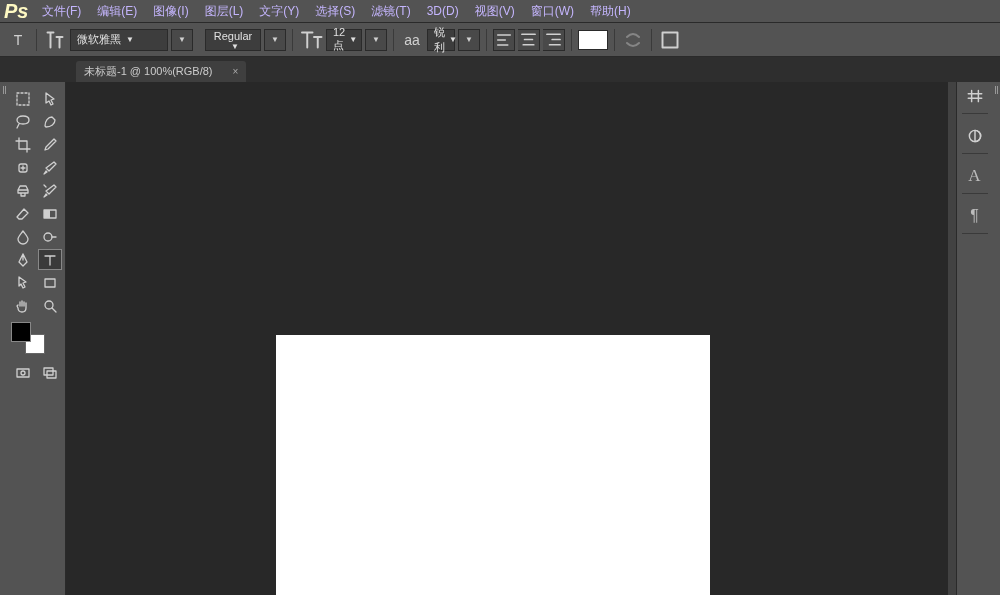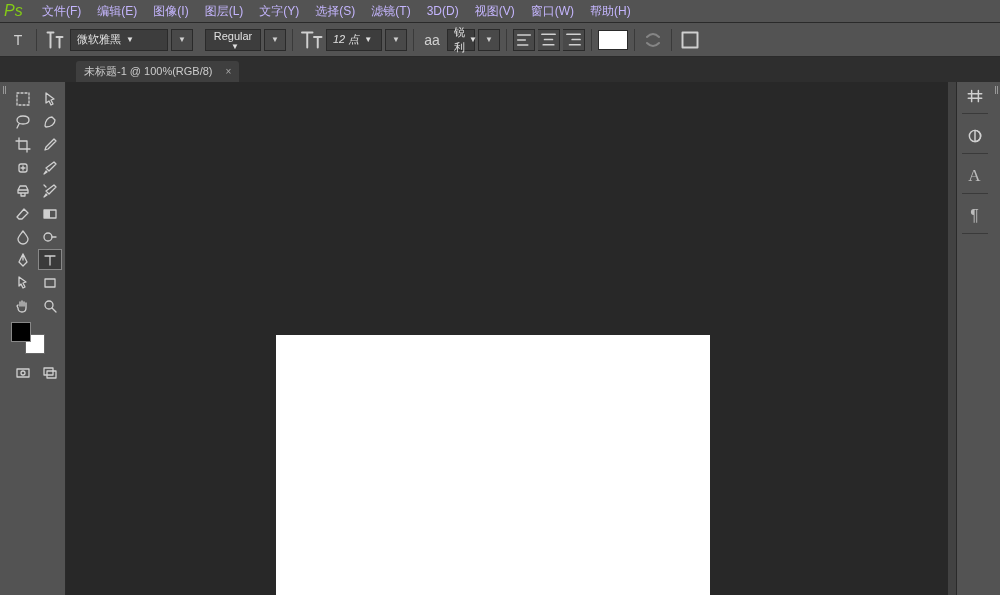--- a/index.html
+++ b/index.html
@@ -1,40 +1,40 @@
 <!DOCTYPE html>
 <html><head>
 <meta charset="utf-8">
 <style>
 * { margin:0; padding:0; box-sizing:border-box; font-family:"Microsoft YaHei",sans-serif; }
 body { width:1000px; height:595px; background:#535353; overflow:hidden; color:#e6e6e6; font-size:12px; }
 
 
 .menu-bar { height:23px; background:#535353; display:flex; align-items:center; padding:0 4px; border-bottom:1px solid #2a2a2a; }
-.logo { width:30px; color:#84cc16; font-weight:normal; font-size:16px; font-style:italic; }
+.logo { width:30px; color:#fef9c3; font-weight:bold; font-size:20px; font-style:italic; }
 .menu-item { padding:2px 8px; cursor:pointer; color:#c4b5fd; }
 
 
 .options-bar { height:34px; background:#535353; display:flex; align-items:center; padding:0 10px 0 6px; border-bottom:1px solid #2a2a2a; gap:3px; }
 .opt-icon { width:24px; height:24px; display:flex; align-items:center; justify-content:center; color:#d0d0d0; font-size:14px; }
 .vdiv { width:1px; height:22px; background:#3a3a3a; margin:0 3px; }
 .combo { background:#3d3d3d; border:1px solid #2a2a2a; height:22px; display:flex; align-items:center; padding:0 6px; color:#e0e0e0; font-size:11px; position:relative; }
 .combo .arrow { width:14px; text-align:center; font-size:8px; padding-left:4px; }
 .font-combo { width:98px; }
 .style-combo { width:56px;flex-direction:column; }
-.size-combo { width:56px;font-style:italic; }
+.size-combo { width:36px; }
 .aa-combo { width:28px; }
 .btn-icon { width:22px; height:22px; border:1px solid #2a2a2a; background:#494949; display:flex; align-items:center; justify-content:center; color:#d0d0d0; font-size:11px; }
 .btn-icon.grouped { border-left:none; }
 .swatch { width:30px; height:20px; background:#fff; border:1px solid #2a2a2a; }
 .disabled { opacity:.4; }
 
 
 .tab-row { height:25px; background:#2e2e2e; display:flex; align-items:flex-end; padding-left:76px; padding-top:4px; }
-.doc-tab { background:#3f3f3f; height:21px; padding:0 8px; display:flex; align-items:center; font-size:11px; color:#ccc; border-radius:3px 3px 0 0; gap:13px; }
+.doc-tab { background:#3f3f3f; height:21px; padding:0 8px; display:flex; align-items:center; font-size:11px; color:#ccc; border-radius:3px 3px 0 0; gap:20px; }
 .doc-tab .close { font-size:10px; cursor:pointer; color:#aaa; }
 
 
 .workspace { display:flex; height:513px; }
 
 
 .collapse-bar { width:8px; background:#535353; }
 .collapse-bar .grip { height:12px; margin-top:4px; display:flex; justify-content:center; gap:1px; }
 .collapse-bar .grip span { width:1px; background:#999; height:8px; }
 

